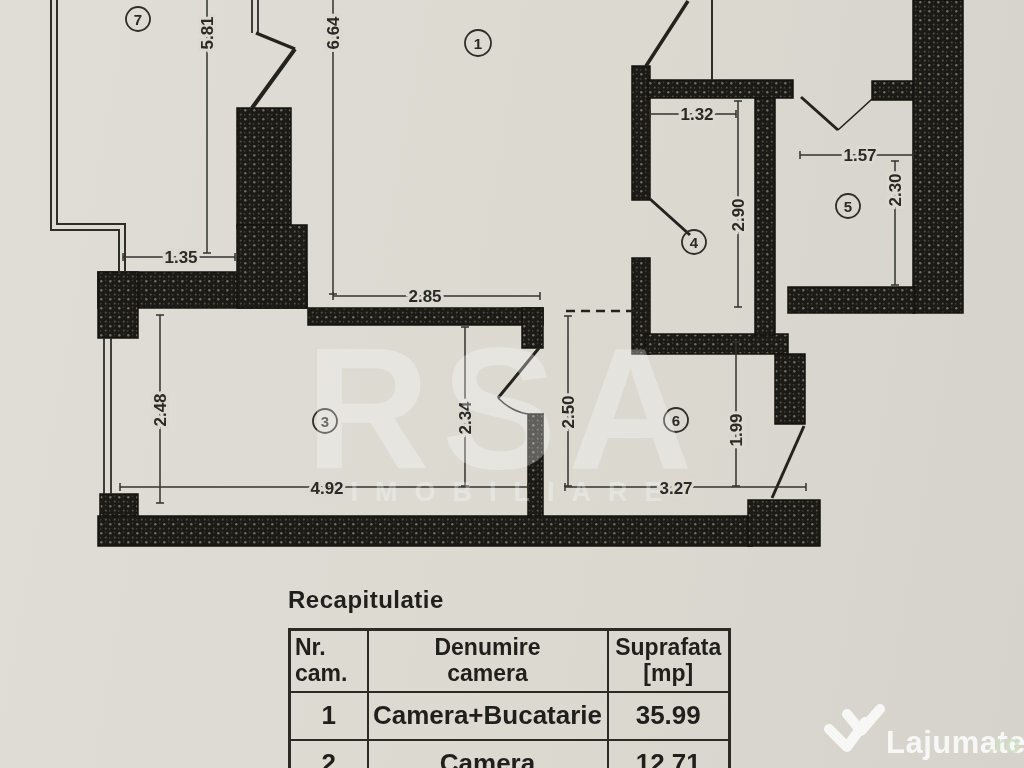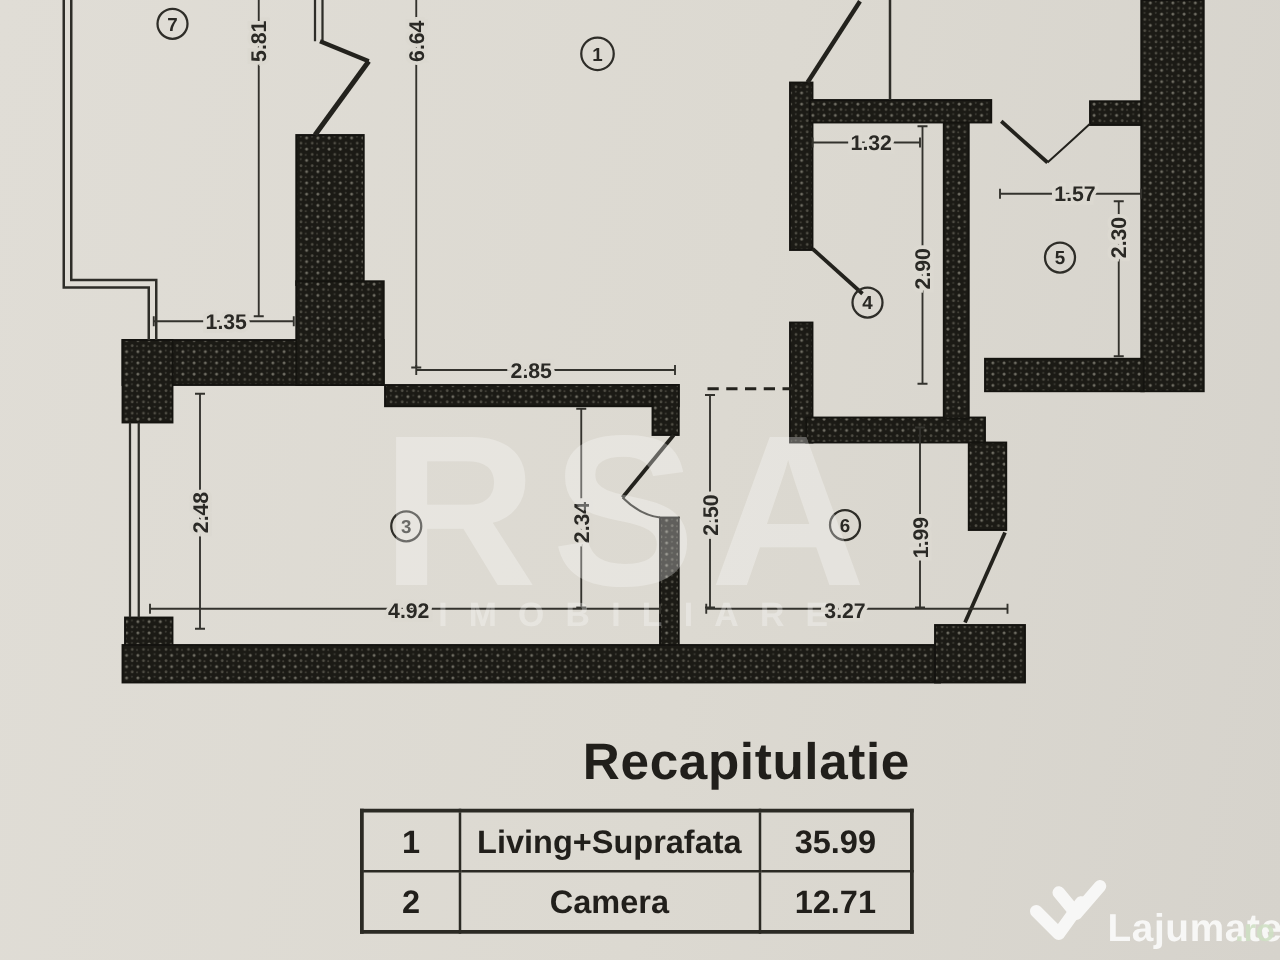--- a/index.html
+++ b/index.html
@@ -16,21 +16,21 @@
     font-size:17px;font-weight:bold;fill:#2a2925;
     paint-order:stroke;stroke:#dcd9d1;stroke-width:6px;
     text-anchor:middle;
   }
   .room-num{
     font-family:"Liberation Sans", sans-serif;
     font-size:15px;font-weight:bold;fill:#2a2925;text-anchor:middle;
   }
   .recap{position:absolute;left:288px;top:586px;width:440px;}
   .recap-title{
-    text-align:right;font-size:41px;font-weight:bold;color:#211f1b;
+    text-align:left;font-size:24px;font-weight:bold;color:#211f1b;
     margin:0 0 14px 0;letter-spacing:0.5px;
   }
   table.recap-table{
     border-collapse:collapse;table-layout:fixed;width:440px;
     background:transparent;
   }
   table.recap-table td{
     border:2.5px solid #2b2a24;color:#211f1b;vertical-align:middle;
     padding:4px 4px;overflow:hidden;white-space:nowrap;
   }
@@ -182,22 +182,36 @@
   <div class="recap">
     <div class="recap-title">Recapitulatie</div>
     <table class="recap-table">
       <colgroup>
           <col class="col-nr">
           <col class="col-name">
           <col class="col-area">
         </colgroup>
       <tbody>
         <tr>
+          <td class="hdr hdr-left">
+            <div>Nr.</div>
+            <div>cam.</div>
+          </td>
+          <td class="hdr hdr-center">
+            <div>Denumire</div>
+            <div>camera</div>
+          </td>
+          <td class="hdr hdr-center">
+            <div>Suprafata</div>
+            <div>[mp]</div>
+          </td>
+        </tr>
+        <tr>
           <td class="cell">1</td>
-          <td class="cell">Living+Suprafata</td>
+          <td class="cell">Camera+Bucatarie</td>
           <td class="cell">35.99</td>
         </tr>
         <tr>
           <td class="cell">2</td>
           <td class="cell">Camera</td>
           <td class="cell">12.71</td>
         </tr>
       </tbody>
     </table>
   </div>

